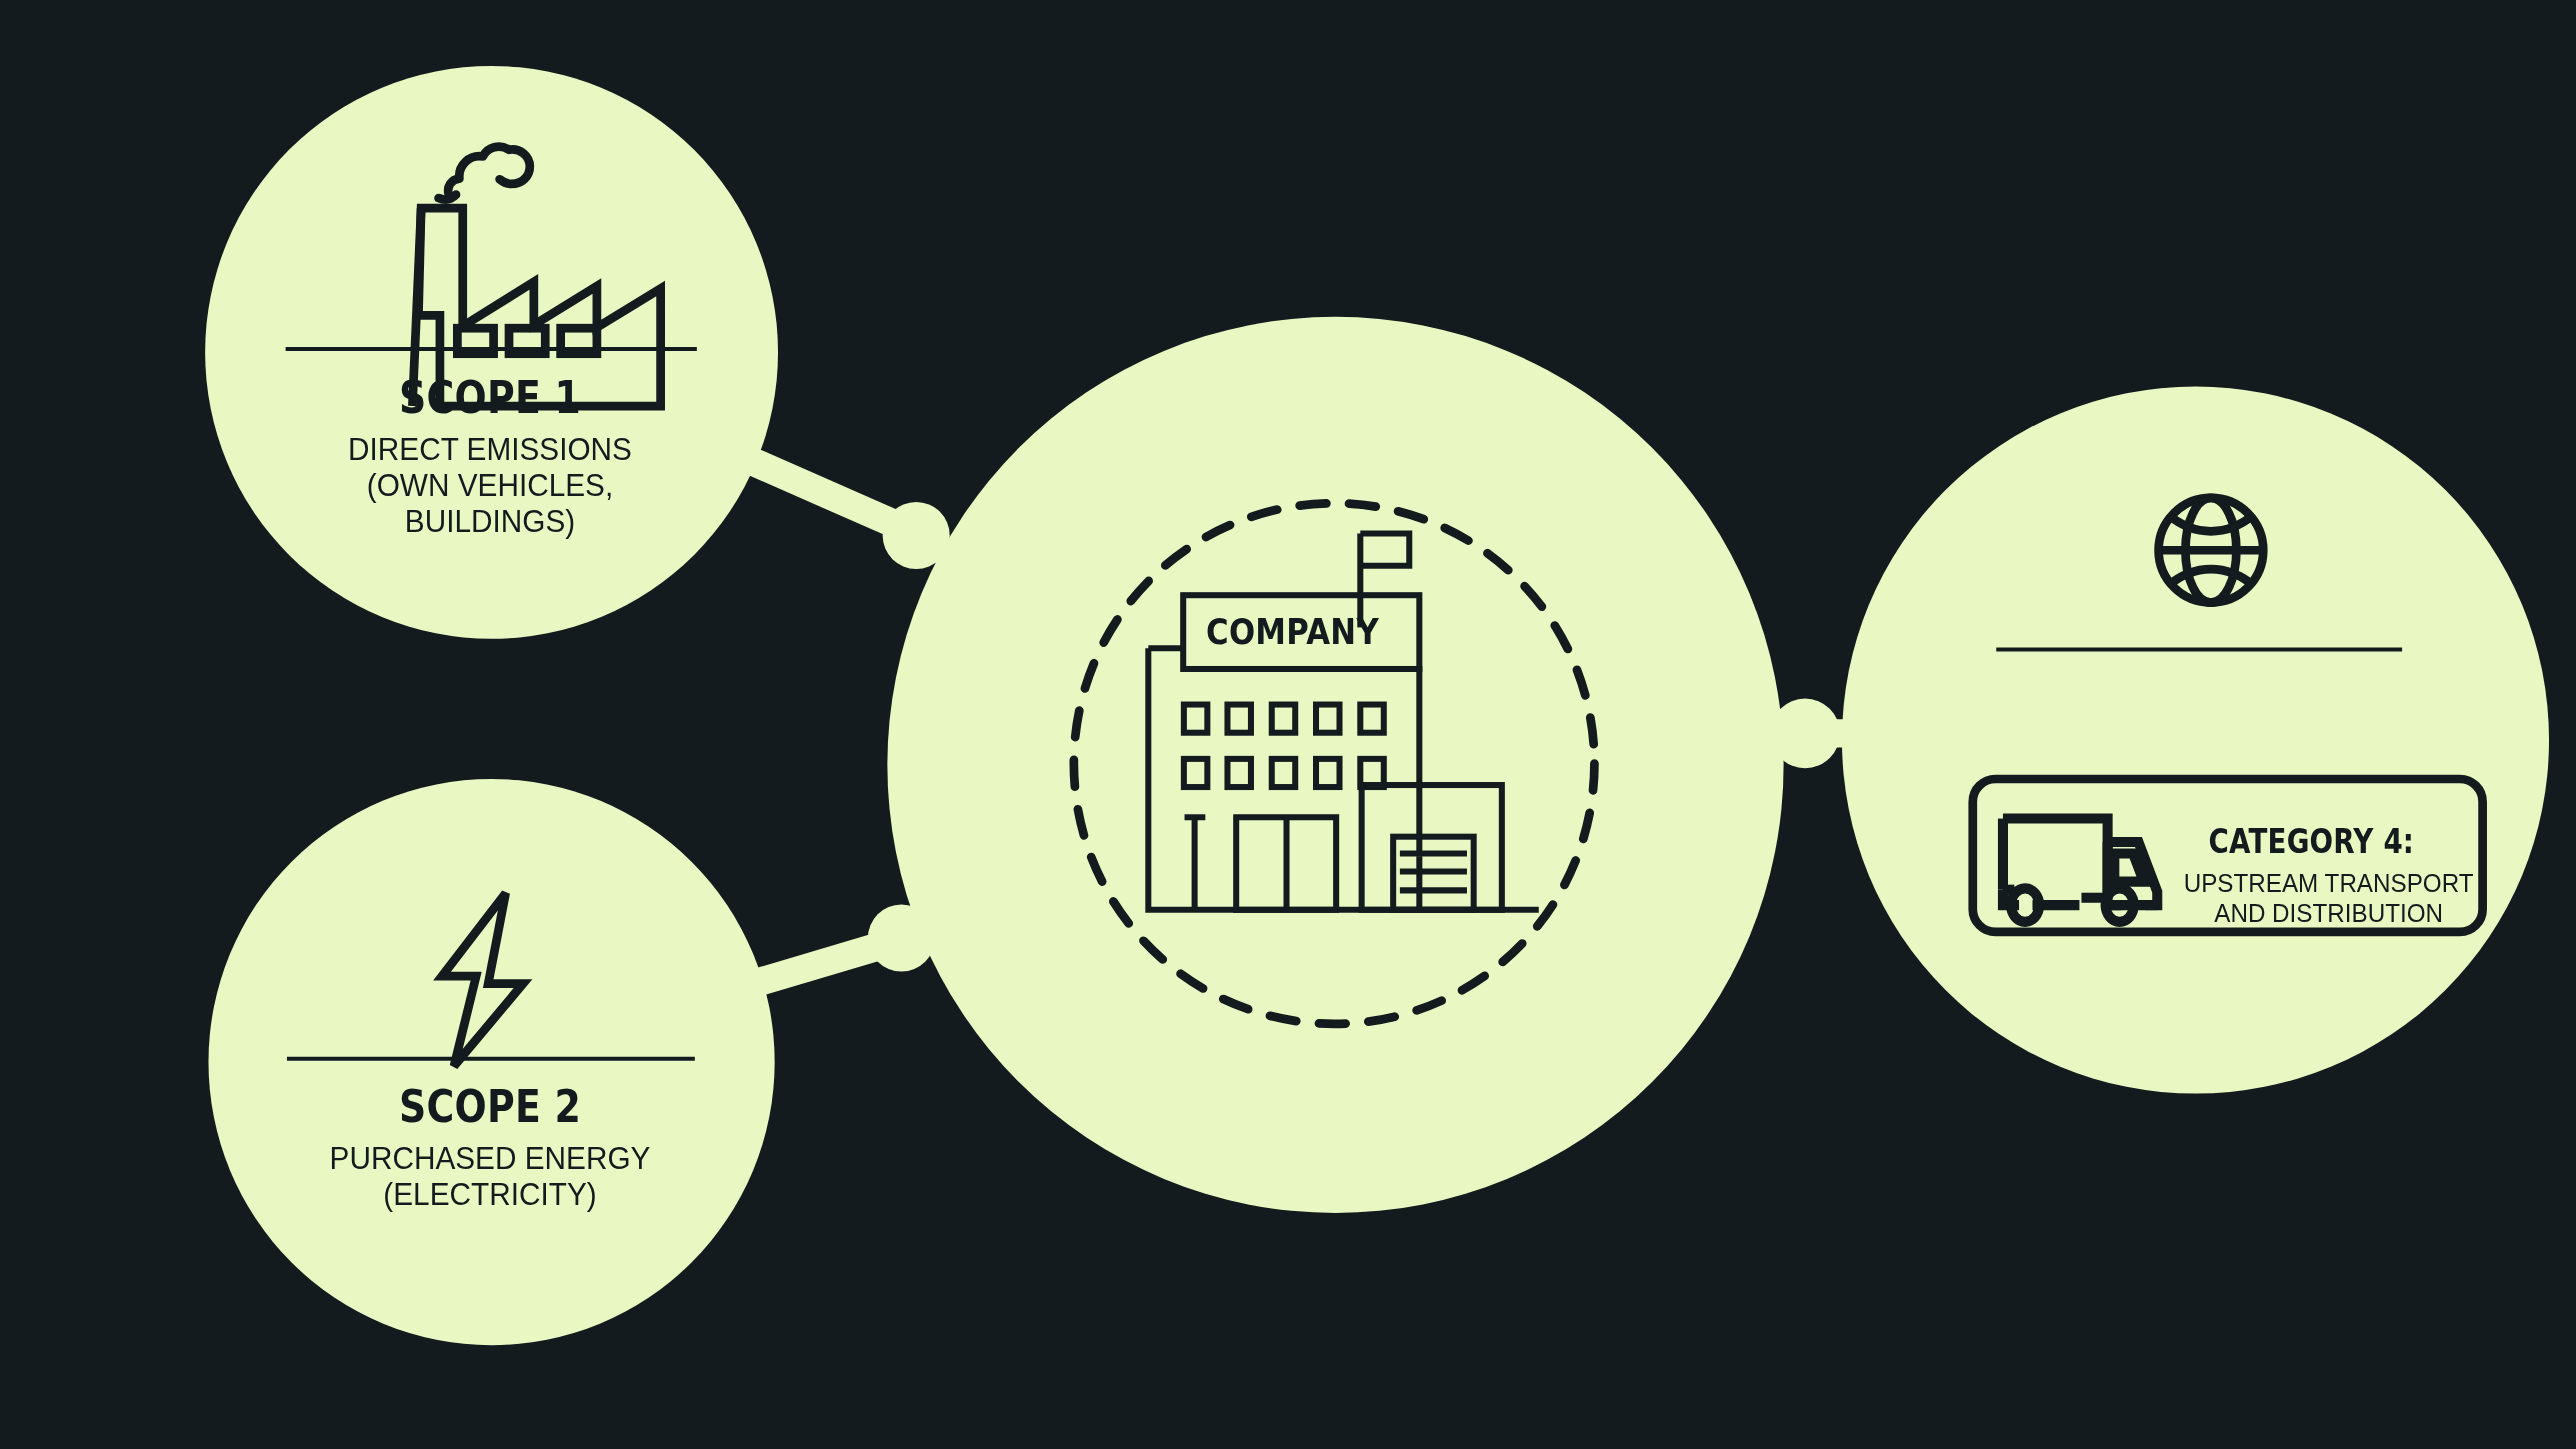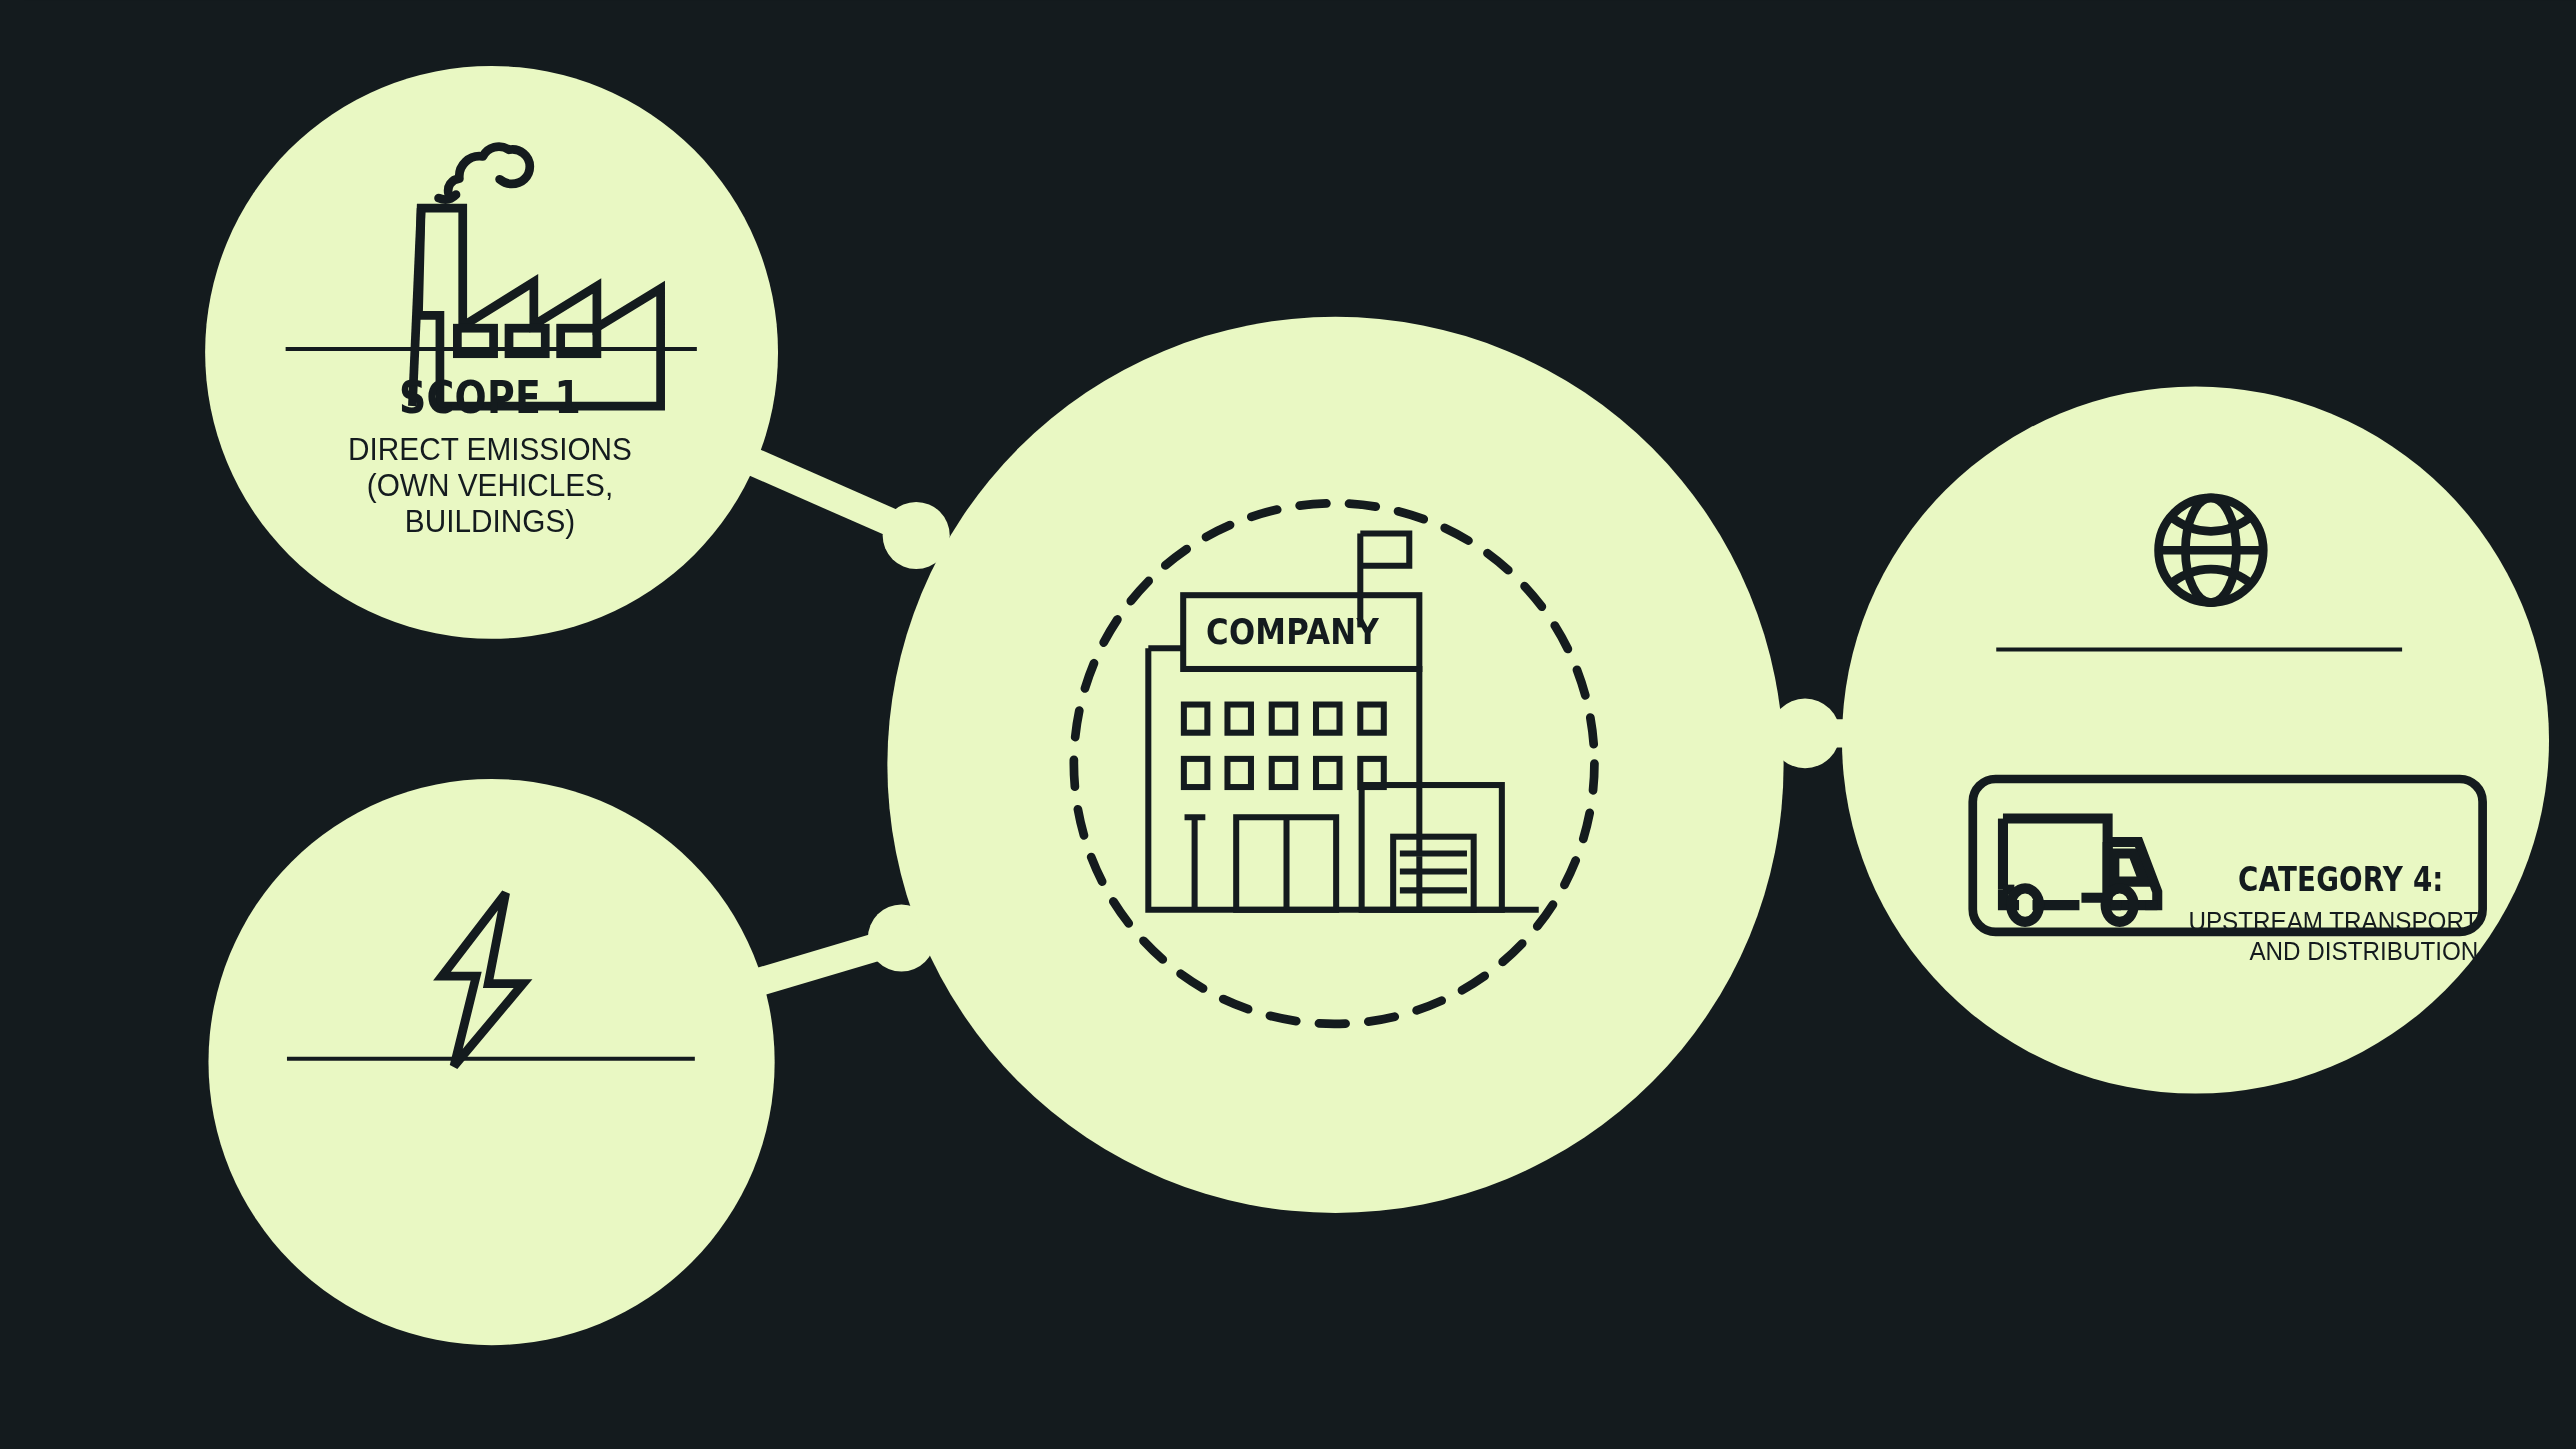--- a/index.html
+++ b/index.html
@@ -50,23 +50,23 @@
   #scope2-text .scope-title { font-size: 44px; margin-bottom: 10.7px; transform: scaleX(0.86); }
   #scope2-text .scope-sub  { font-size: 32px; line-height: 1.13; transform: scaleX(0.93); }
   
   #scope3-text { left: 1851px; top: 671px; width: 644px; }
   #scope3-text .scope-title { font-size: 44px; margin-bottom: 9.4px; transform: scaleX(0.86); }
   #scope3-text .scope-sub  { font-size: 32px; line-height: 1.13; transform: scaleX(0.93); }
   
   #cat-text {
     position: absolute;
     left: 2155px;
-    top: 860px;
+    top: 822px;
     width: 315px;
-    text-align: right;
+    text-align: center;
     color: #141b1e;
   }
   #cat-text .cat-title {
     font-family: "DejaVu Sans", sans-serif;
     font-weight: bold;
     font-size: 33px;
     letter-spacing: 0.2px;
     transform: scaleX(0.84);
     transform-origin: left center;
     margin-bottom: 6.7px;
@@ -223,20 +223,25 @@
     </g>
   </svg>
 
   <div class="node-text" id="scope1-text">
     <div class="scope-title">SCOPE 1</div>
     <div class="scope-sub">DIRECT EMISSIONS</div>
     <div class="scope-sub">(OWN VEHICLES,</div>
     <div class="scope-sub">BUILDINGS)</div>
   </div>
 
+  <div class="node-text" id="scope2-text">
+    <div class="scope-title">SCOPE 2</div>
+    <div class="scope-sub">PURCHASED ENERGY</div>
+    <div class="scope-sub">(ELECTRICITY)</div>
+  </div>
 
 
   <div id="cat-text">
     <div class="cat-title">CATEGORY 4:</div>
     <div class="cat-sub">UPSTREAM TRANSPORT</div>
     <div class="cat-sub">AND DISTRIBUTION</div>
   </div>
 
   <div id="company-label">COMPANY</div>
 

